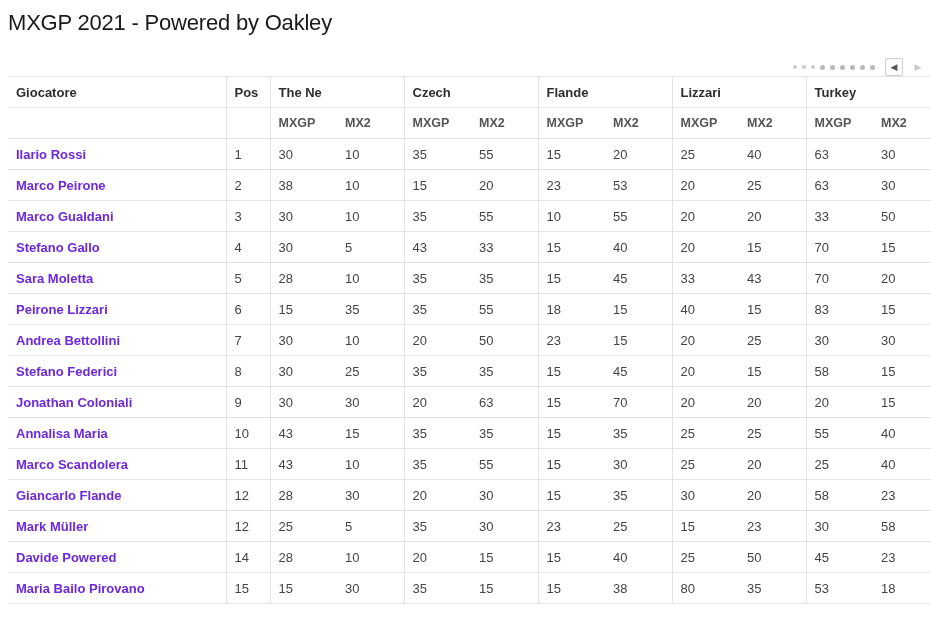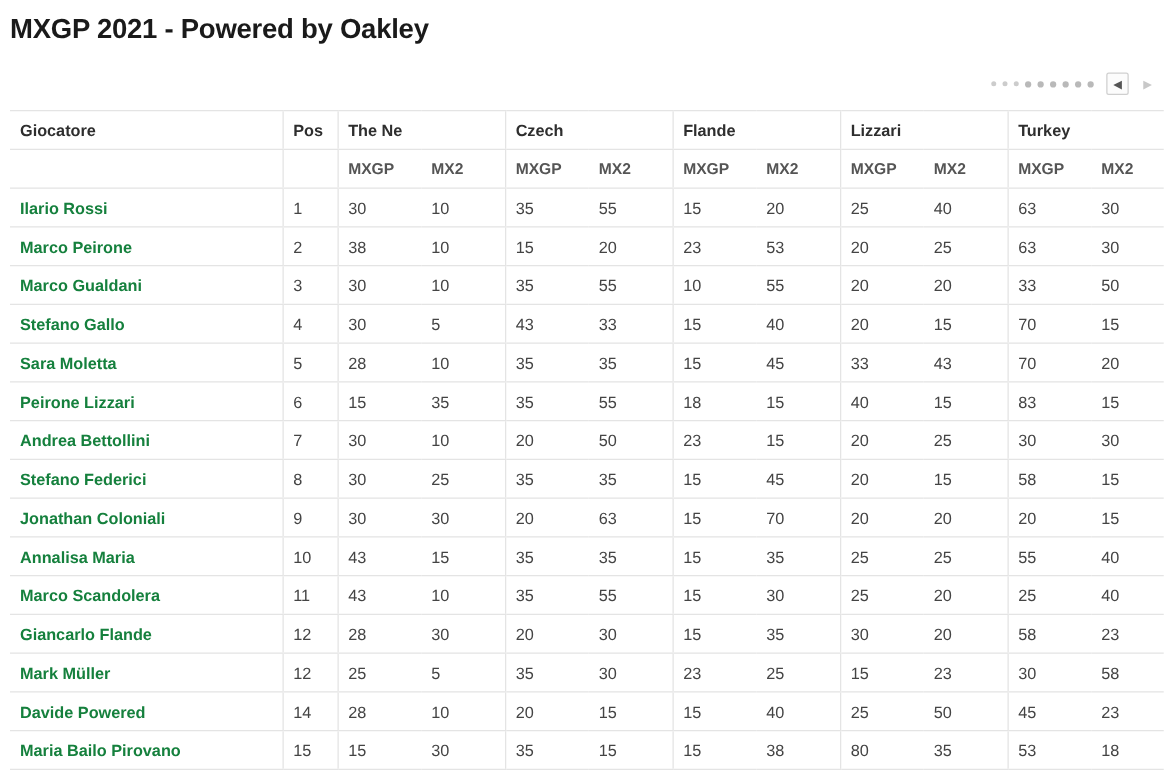--- a/index.html
+++ b/index.html
@@ -15,21 +15,21 @@
     overflow: hidden;
   }
   .page {
     position: relative;
     width: 931px;
     height: 621px;
     box-sizing: border-box;
   }
   .page-title {
     font-size: 22px;
-    font-weight: bold;
+    font-weight: normal;
     color: #1a1a1a;
     padding: 10px 0 0 8px;
     margin: 0;
     letter-spacing: -0.2px;
   }
   .pager {
     position: absolute;
     top: 58px;
     right: 4px;
     display: flex;
@@ -68,21 +68,21 @@
     cursor: pointer;
     user-select: none;
   }
   .pager-btn.ghost {
     border-color: transparent;
     background: transparent;
     color: #c8c8c8;
   }
   .table-wrap {
     position: absolute;
-    top: 88px;
+    top: 76px;
     left: 8px;
     right: 4px;
   }
   table.standings {
     border-collapse: collapse;
     width: 923px;
     font-size: 13px;
     table-layout: fixed;
   }
   table.standings th,
@@ -110,21 +110,21 @@
     border-top: none;
   }
   .col-player { width: 218px; }
   .col-pos { width: 44px; }
   .col-score { width: 67px; }
   .cell-divider {
     border-left: 1px solid #e4e4e4;
   }
   tbody td.player {
     font-weight: bold;
-    color: #15803d;
+    color: #6d28d9;
   }
 </style>
 </head>
 <body>
 
 <div class="page">
 
   <h1 class="page-title">MXGP 2021 - Powered by Oakley</h1>
 
   <div class="pager">

